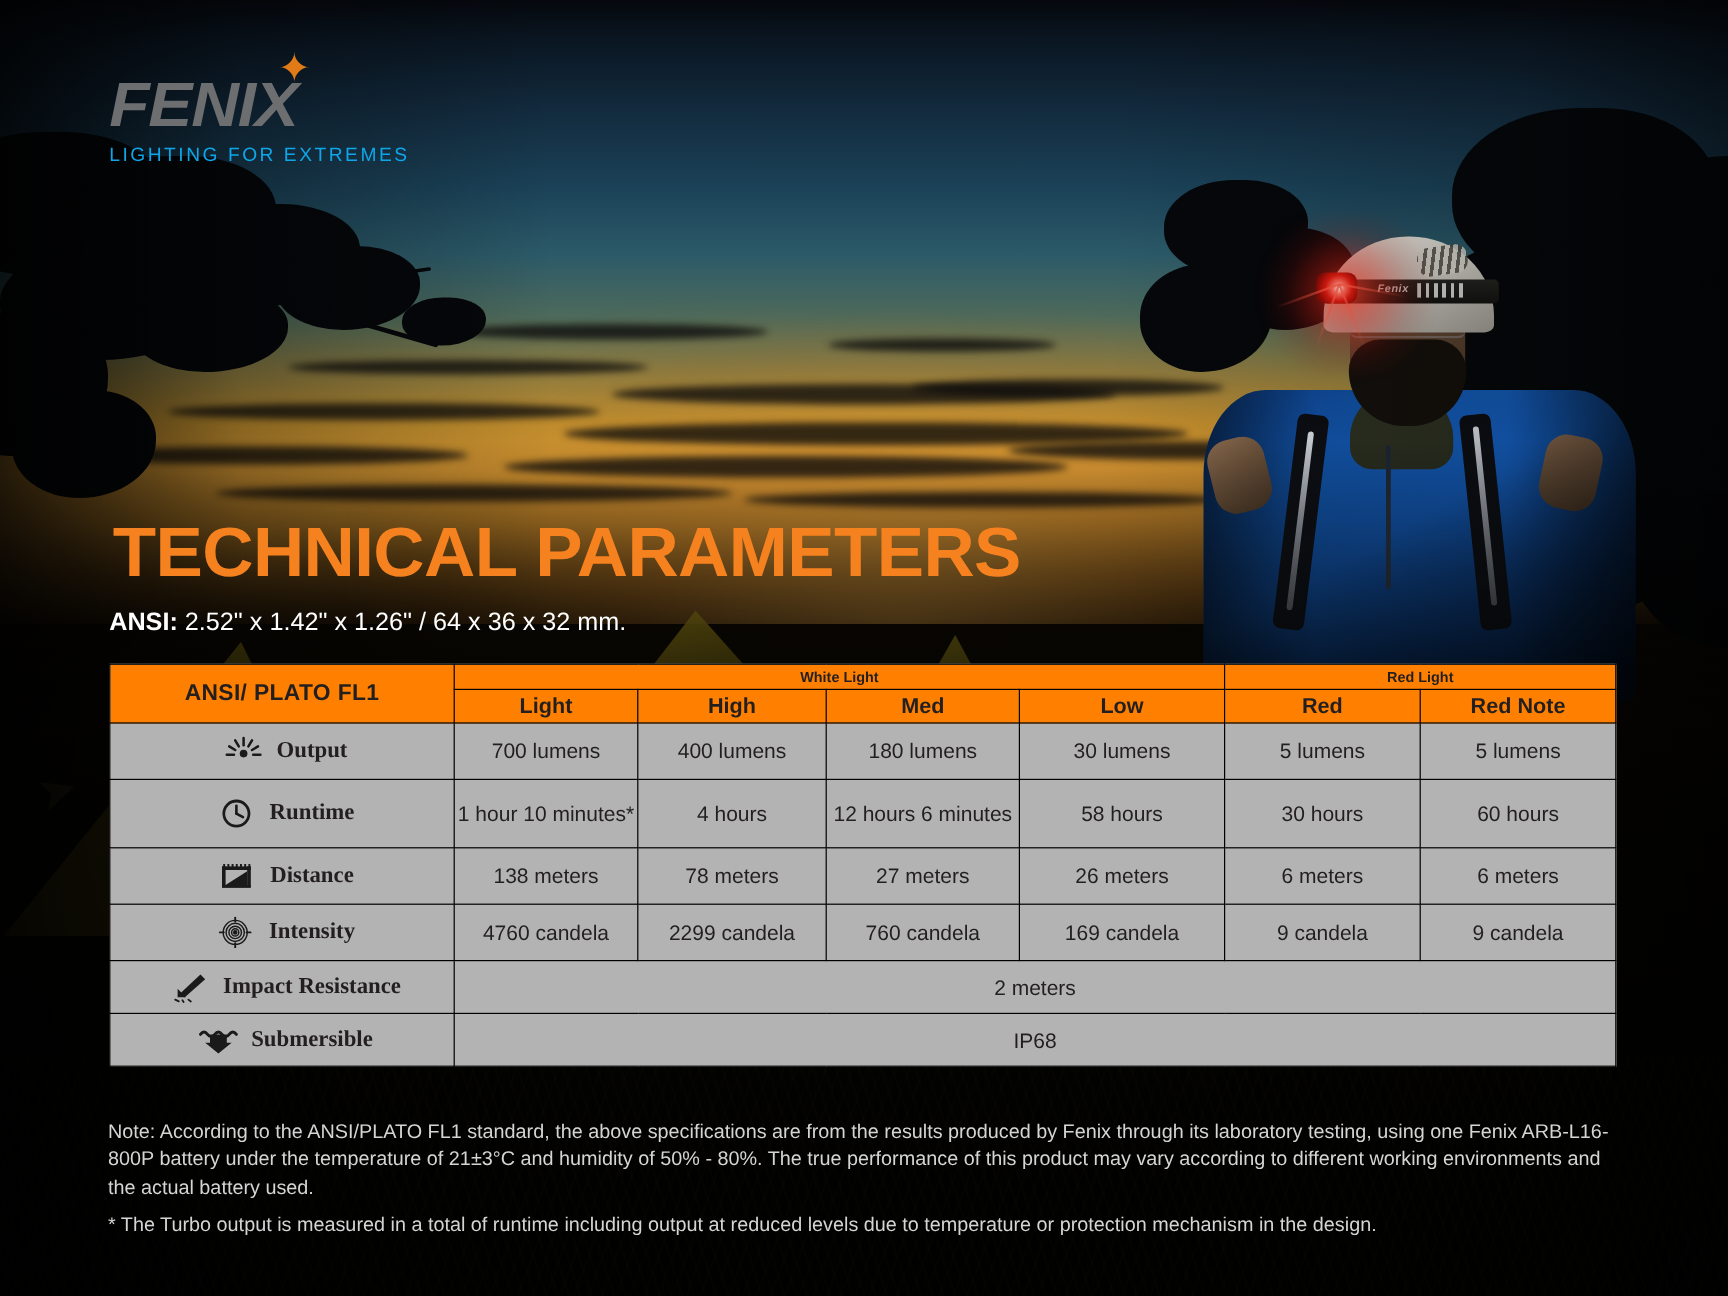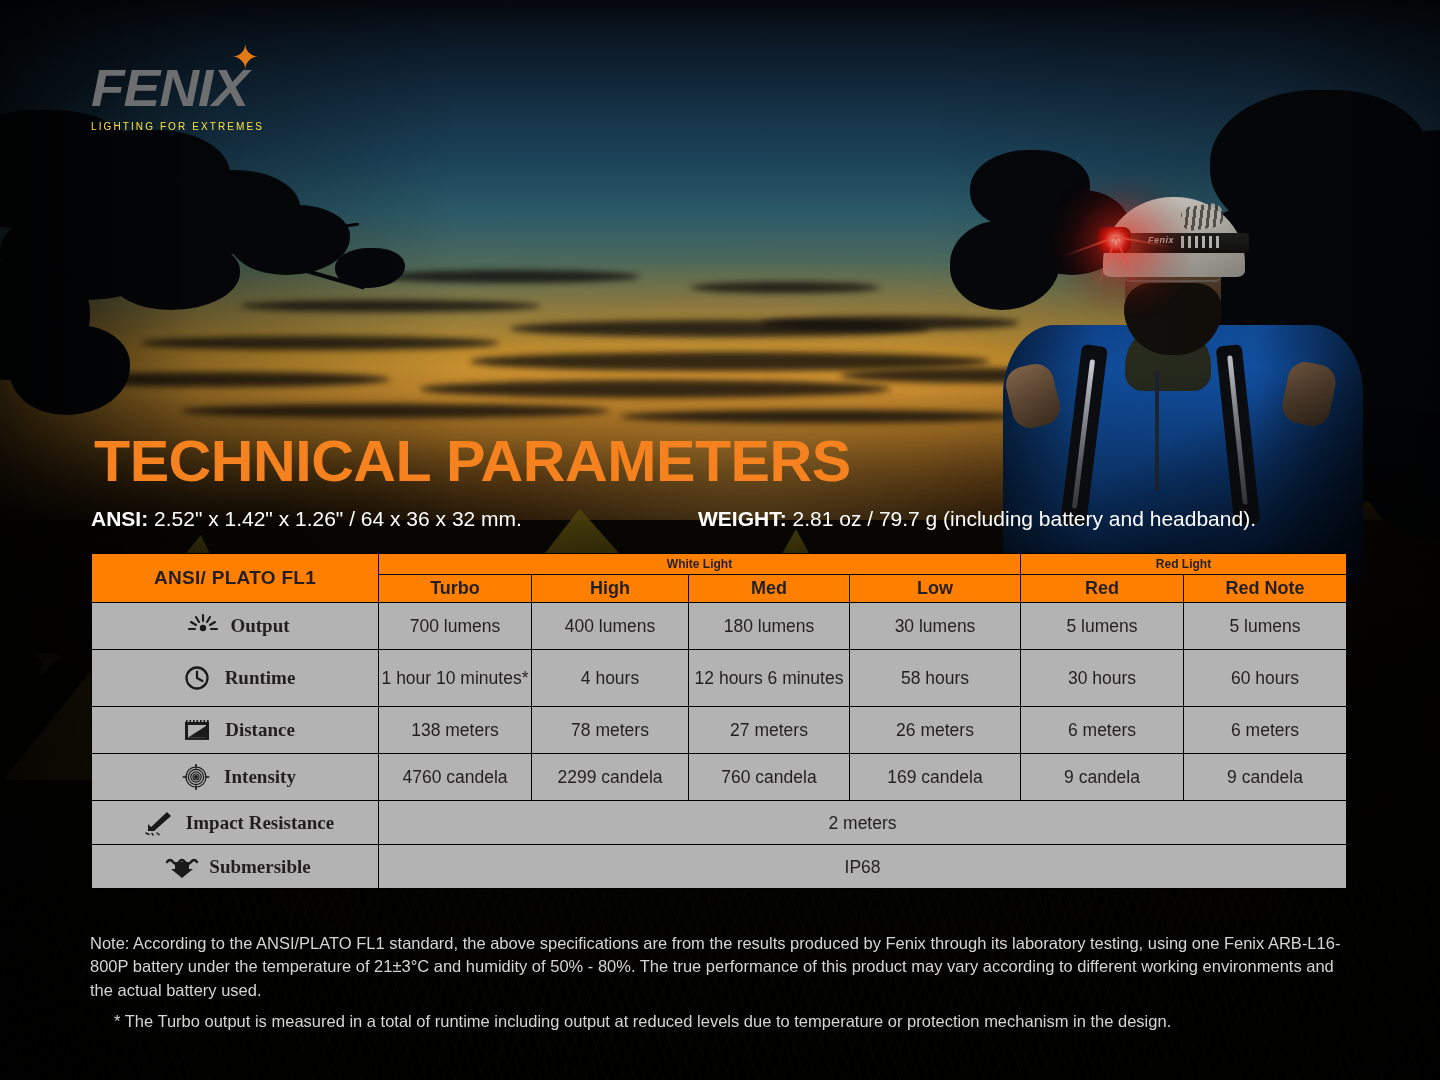--- a/index.html
+++ b/index.html
@@ -318,23 +318,23 @@
   .logo-star {
     position: absolute;
     left: 140px; top: -22px;
     width: 34px; height: 34px;
     color: #e07b18;
     font-size: 34px;
     line-height: 1;
   }
   .logo-tag {
     margin-top: 7px;
-    font-size: 10px;
+    font-size: 16px;
     letter-spacing: 2.1px;
-    color: #fde047;
+    color: #0ea5e9;
   }
 
   
   .title {
     position: absolute;
     left: 94px; top: 432px;
     font-size: 58px;
     font-weight: bold;
     letter-spacing: -0.5px;
     color: #f5821f;
@@ -408,21 +408,21 @@
   
   .note {
     position: absolute;
     left: 90px; top: 932px;
     width: 1265px;
     font-size: 16.5px;
     line-height: 1.42;
     color: #d5d5d5;
   }
   .note p { margin: 0; }
-  .note .star { margin-top: 8px; margin-left: 24px; }
+  .note .star { margin-top: 8px; }
 </style>
 </head>
 <body>
 
 <div class="page">
 
   <div class="photo">
     <div class="sky"></div>
     <div class="sun-glow"></div>
 
@@ -516,42 +516,39 @@
       <div class="logo-word">FENIX</div>
       <div class="logo-star">✦</div>
       <div class="logo-tag">LIGHTING FOR EXTREMES</div>
     </div>
 
     <div class="title">TECHNICAL PARAMETERS</div>
 
     <div class="specline size">
       <b>ANSI:</b><span> 2.52" x 1.42" x 1.26" / 64 x 36 x 32 mm.</span>
     </div>
-    <div class="specline weight">
-      <b>WEIGHT:</b><span> 2.81 oz / 79.7 g (including battery and headband).</span>
-    </div>
 
     <table class="specs">
       <colgroup>
         <col style="width:287px">
           <col style="width:153px">
           <col style="width:157px">
         <col style="width:161px">
           <col style="width:171px">
           <col style="width:163px">
           <col style="width:163px">
       </colgroup>
       <thead>
         <tr>
           <th class="ansi-cell" rowspan="2">ANSI/ PLATO  FL1</th>
           <th class="hdr-orange group" colspan="4">White Light</th>
           <th class="hdr-orange group" colspan="2">Red Light</th>
         </tr>
         <tr>
-          <th class="hdr-orange">Turbo</th>
+          <th class="hdr-orange">Light</th>
           <th class="hdr-orange">High</th>
           <th class="hdr-orange">Med</th>
           <th class="hdr-orange">Low</th>
           <th class="hdr-orange">Red</th>
           <th class="hdr-orange">Red Note</th>
         </tr>
       </thead>
       <tbody>
 
         <tr class="r-output">

